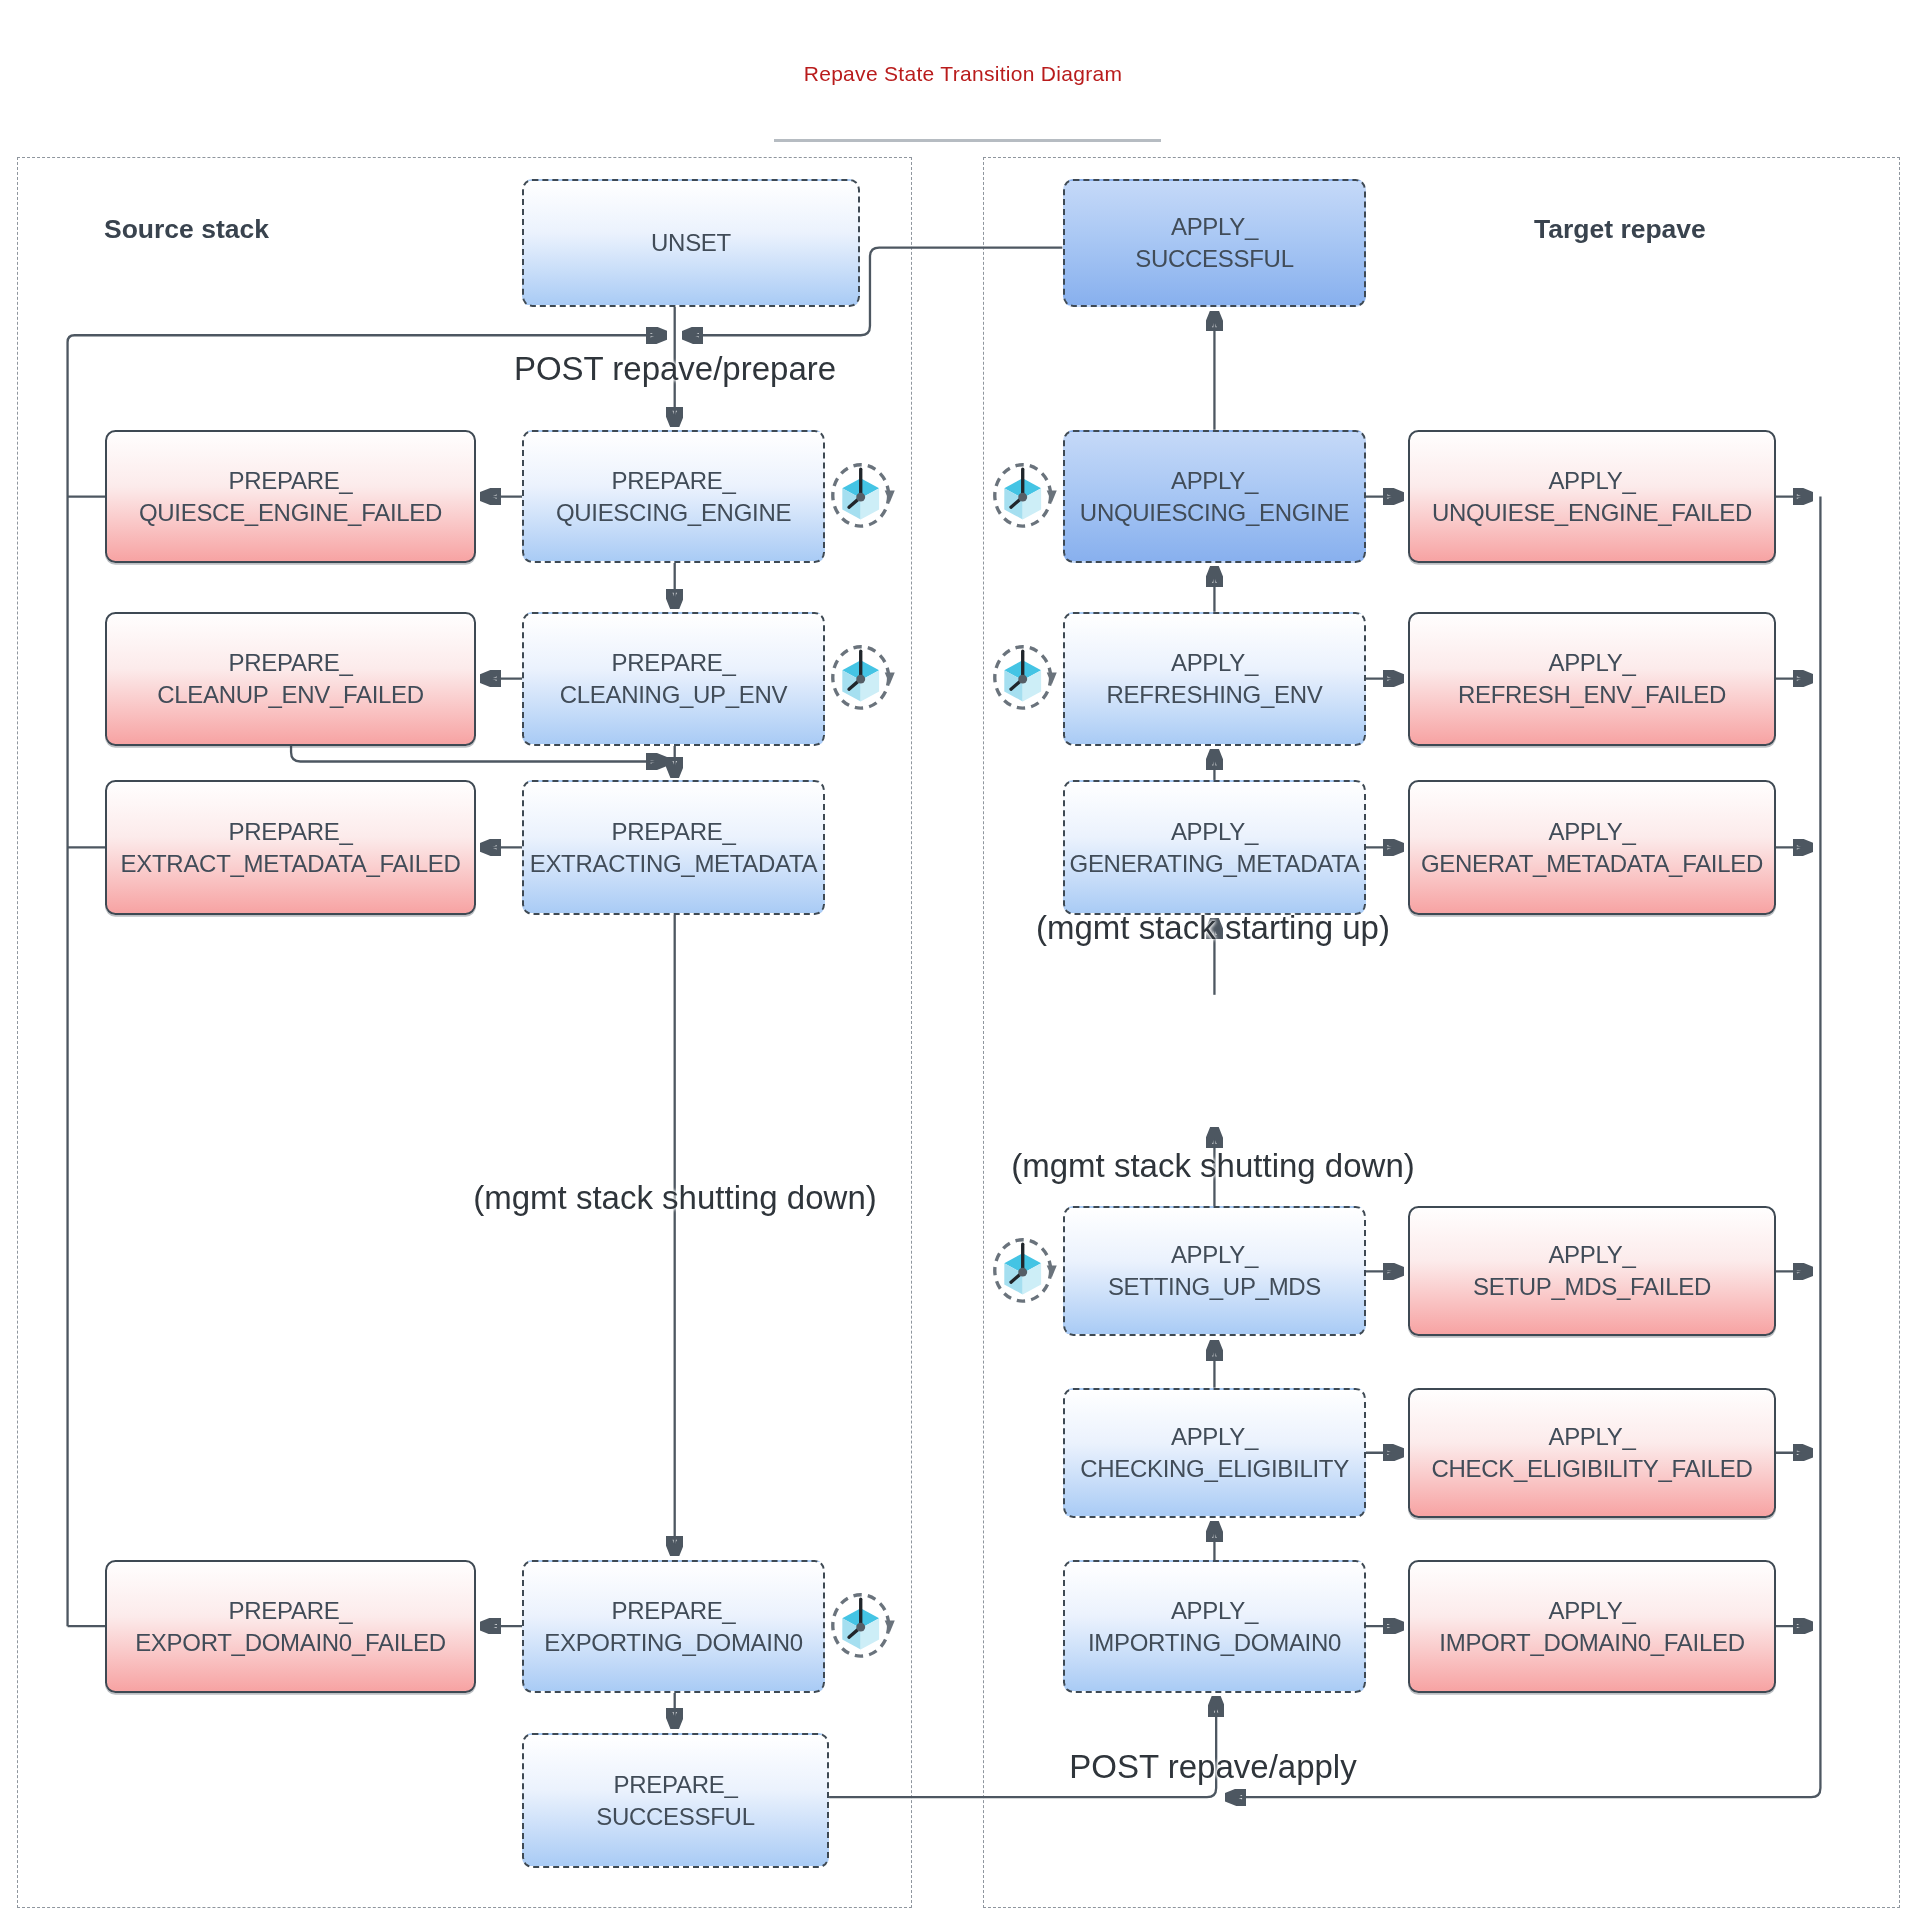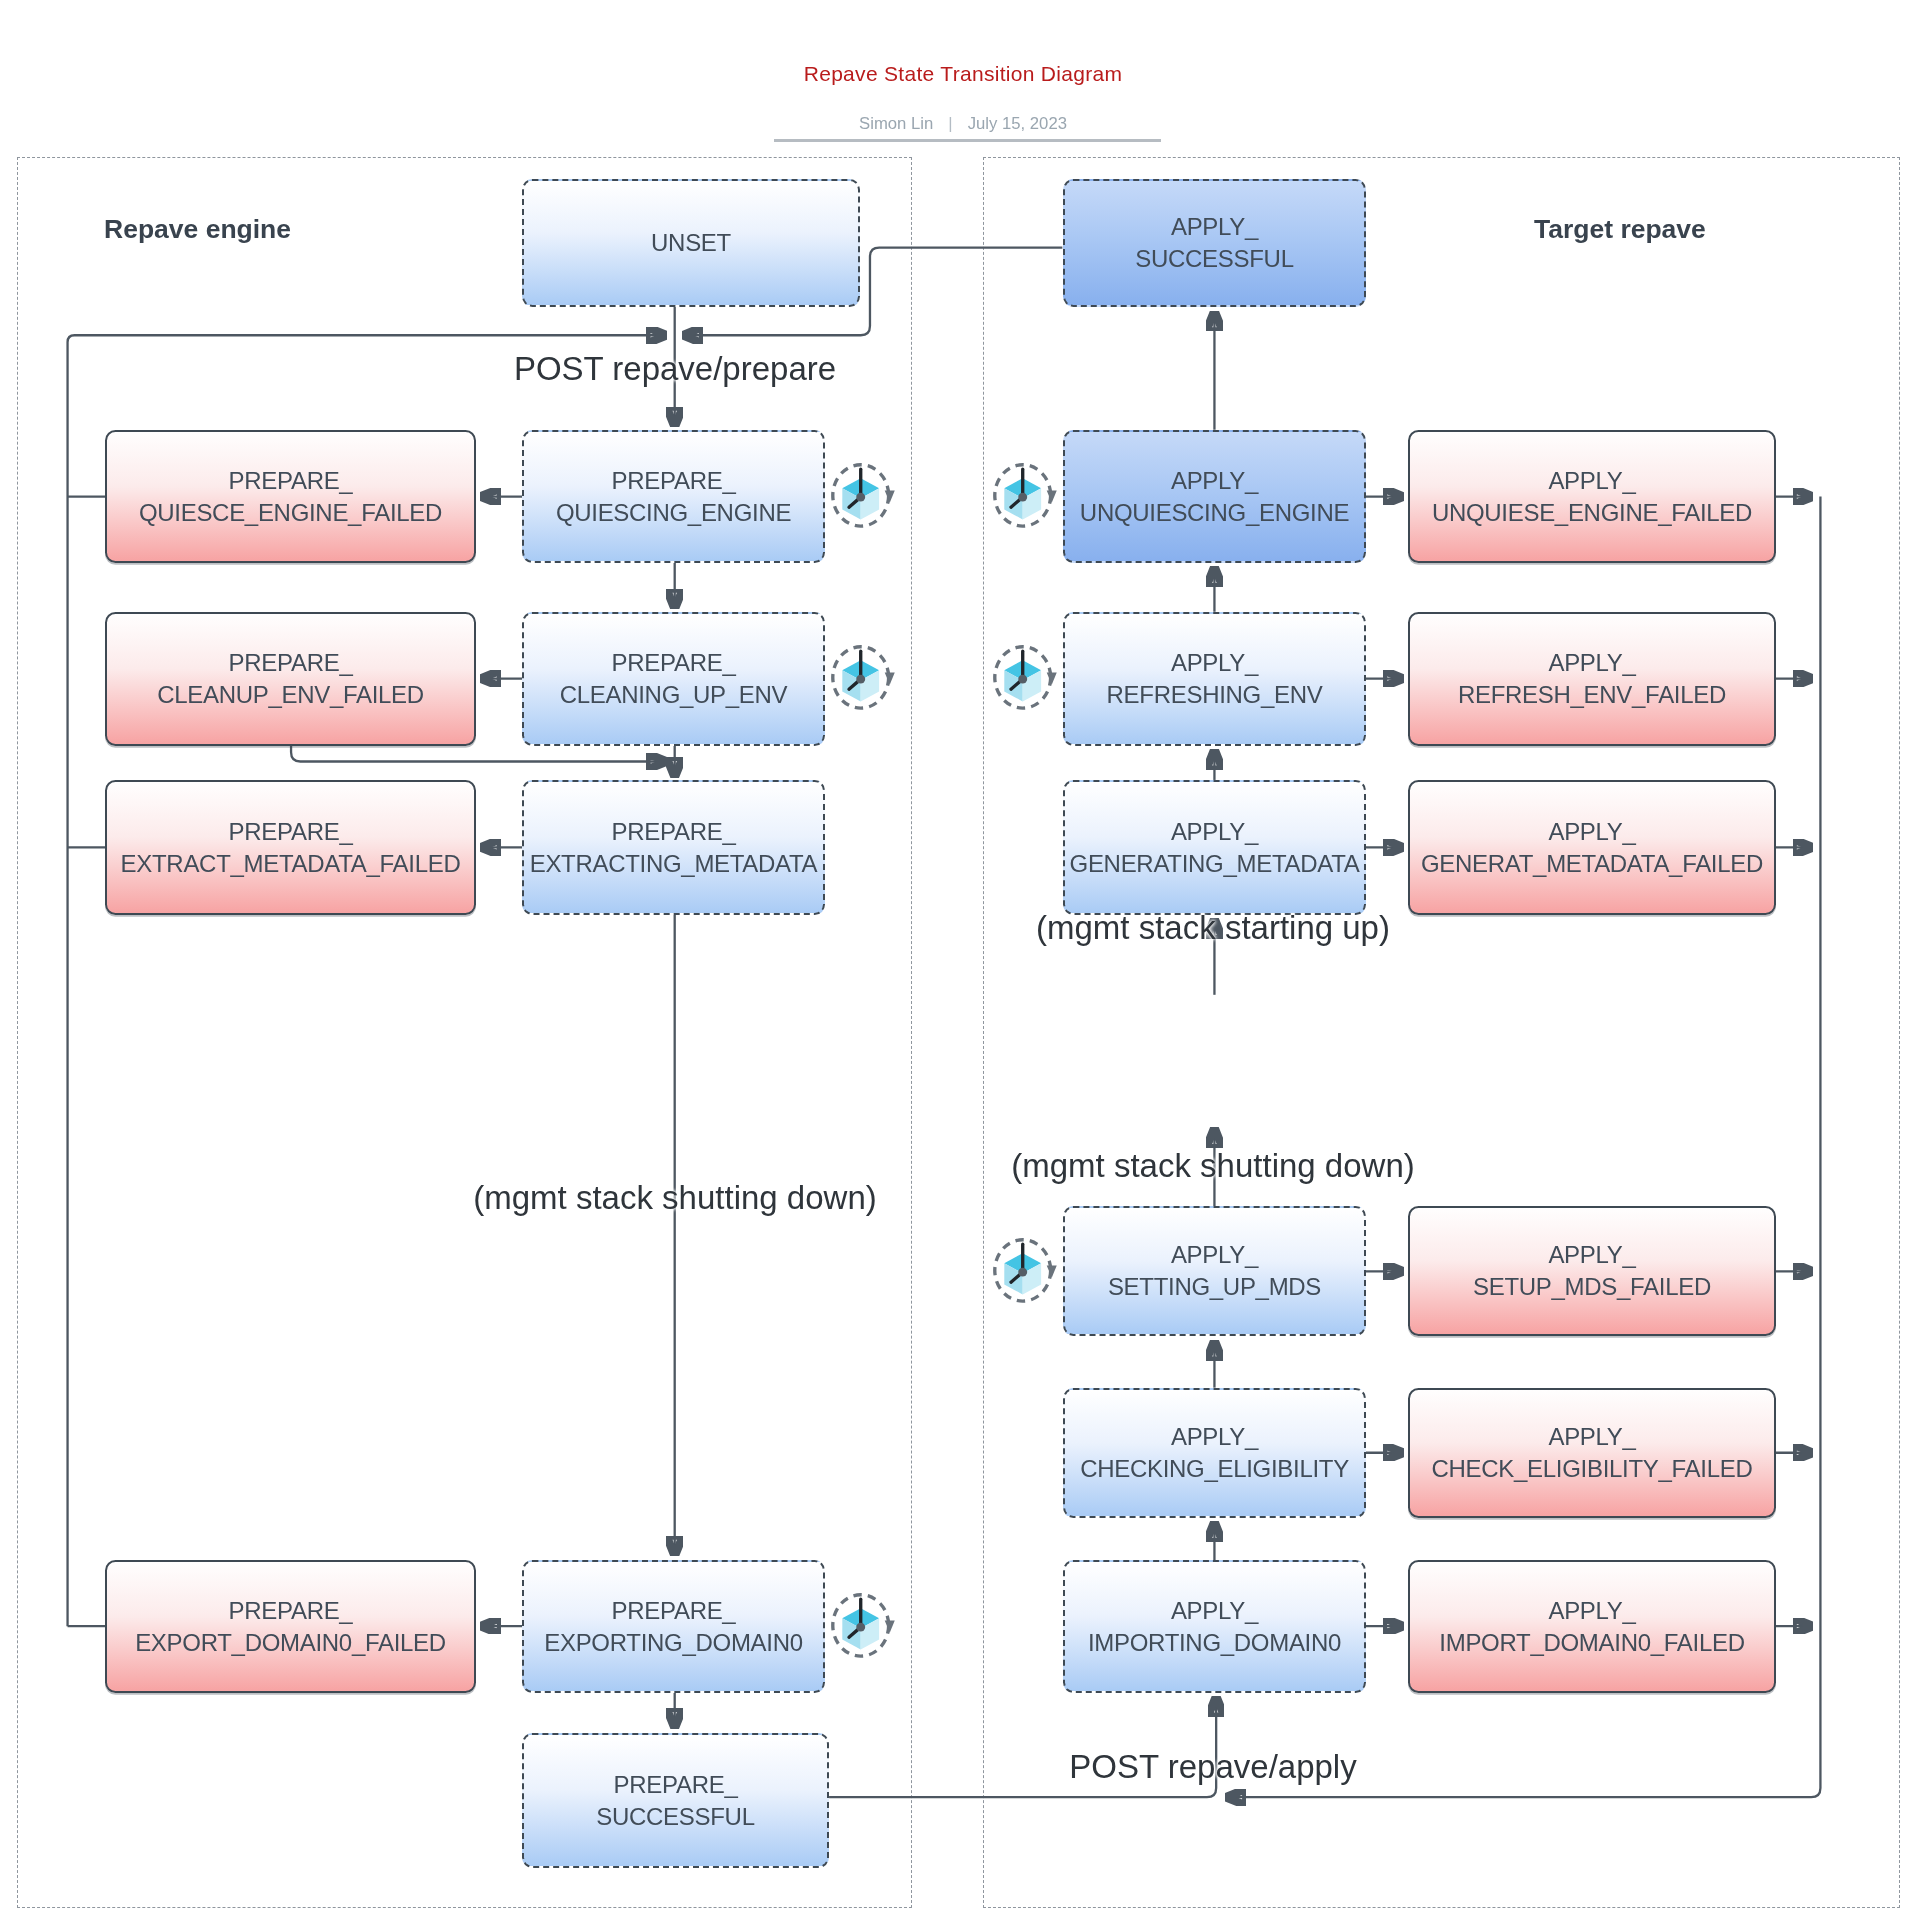--- a/index.html
+++ b/index.html
@@ -54,30 +54,25 @@
         <polygon points="22,48 55,66 55,104 22,86" fill="#a5dff0"></polygon>
         <polygon points="88,48 55,66 55,104 88,86" fill="#cdeef7"></polygon>
         <line x1="55" y1="64" x2="55" y2="14" stroke="#20262b" stroke-width="6" stroke-linecap="round"></line>
         <line x1="55" y1="64" x2="34" y2="82" stroke="#20262b" stroke-width="6" stroke-linecap="round"></line>
         <circle cx="55" cy="64" r="8" fill="#555e66"></circle>
       </g>
     </defs>
   </svg>
 
   <div class="title">Repave State Transition Diagram</div>
-  <div class="byline">
-    <span>Simon Lin</span>
-    <span class="sep">|</span>
-    <span>July 15, 2023</span>
-  </div>
   <div class="title-rule"></div>
 
   <div class="engine" style="left:17.3px;top:157px;width:893px;height:1749px;"></div>
   <div class="engine" style="left:983px;top:157px;width:915px;height:1749px;"></div>
-  <div class="engine-label" style="left:104px;top:214px;">Repave engine</div>
+  <div class="engine-label" style="left:104px;top:214px;">Source stack</div>
   <div class="engine-label" style="left:1534px;top:214px;">Target repave</div>
 
   <svg class="wires" viewBox="0 0 3343 3321">
     <defs>
       <marker id="arr" viewBox="0 0 10 8" refX="9.5" refY="4" markerWidth="9" markerHeight="7.2" orient="auto-start-reverse" markerUnits="strokeWidth">
         <path d="M0,0 L10,4 L0,8 Z" fill="#3f4a54" stroke="none"></path>
       </marker>
     </defs>
 
     <path d="M1171,533 V740" marker-end="url(#arr)"></path>

